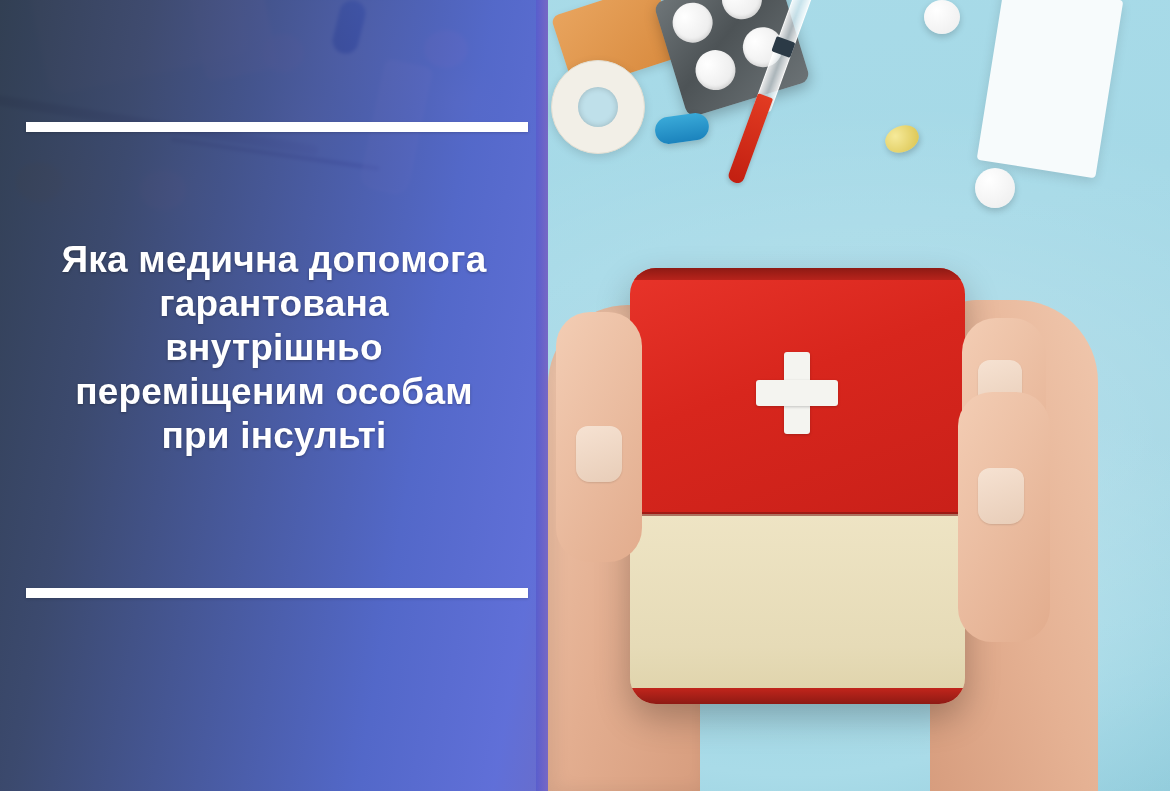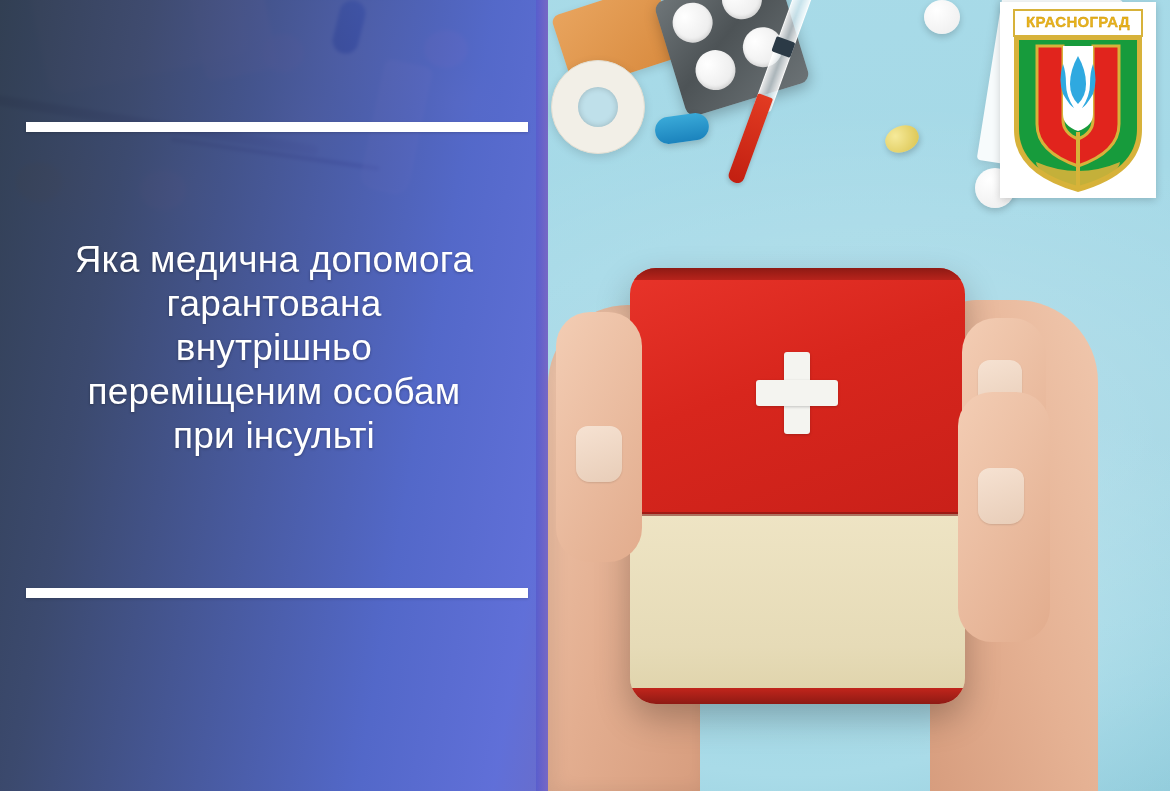--- a/index.html
+++ b/index.html
@@ -214,21 +214,21 @@
     position:absolute;left:26px;width:502px;height:10px;background:#ffffff;
     box-shadow:0 1px 3px rgba(0,0,0,.18);
   }
   .rule-top{top:122px;}
   .rule-bot{top:588px;}
 
   .headline{
     position:absolute;left:14px;top:238px;width:520px;
     text-align:center;color:#ffffff;
     font-family:"Liberation Sans","DejaVu Sans",sans-serif;
-    font-weight:400;font-size:37px;line-height:44px;
+    font-weight:700;font-size:37px;line-height:44px;
     letter-spacing:.2px;
     text-shadow:0 1px 3px rgba(0,0,0,.30);
     white-space:pre-line;
   }
 
   
   .emblem{
     position:absolute;left:1000px;top:2px;width:156px;height:196px;
     background:#ffffff;box-shadow:0 2px 8px rgba(0,0,0,.18);
   }
@@ -307,39 +307,14 @@
 
     <div class="rule rule-top"></div>
     <div class="headline">Яка медична допомога
 гарантована
 внутрішньо
 переміщеним особам
 при інсульті</div>
     <div class="rule rule-bot"></div>
   </div>
 
-  <div class="emblem">
-    <svg viewBox="0 0 156 196" xmlns="http://www.w3.org/2000/svg" aria-hidden="true">
-
-      <rect x="14" y="8" width="128" height="26" fill="#ffffff" stroke="#d7b23a" stroke-width="2"></rect>
-
-      <path d="M14 34 L142 34 L142 128 Q142 172 78 190 Q14 172 14 128 Z" fill="#d7b23a"></path>
-
-      <path d="M19 38 L137 38 L137 127 Q137 168 78 184 Q19 168 19 127 Z" fill="#179b3c"></path>
-
-      <path d="M37 44 L63 44 L63 118 Q63 131 78 137 Q93 131 93 118 L93 44 L119 44 L119 122
-               Q119 150 78 164 Q37 150 37 122 Z" fill="#e1241d" stroke="#d7b23a" stroke-width="3"></path>
-
-      <path d="M63 44 L93 44 L93 112 Q93 124 78 129 Q63 124 63 112 Z" fill="#ffffff"></path>
-
-      <path d="M76 130 L80 130 L80 186 L76 186 Z" fill="#d7b23a"></path>
-
-      <path d="M78 50 Q88 66 88 82 Q88 96 78 106 Q68 96 68 82 Q68 66 78 50 Z" fill="#ffffff"></path>
-      <path d="M78 54 Q86 68 86 82 Q86 94 78 102 Q70 94 70 82 Q70 68 78 54 Z" fill="#2fa9e0"></path>
-      <path d="M63 62 Q58 78 63 92 Q70 104 74 106 Q66 94 66 82 Q66 70 63 62 Z" fill="#2fa9e0"></path>
-      <path d="M93 62 Q98 78 93 92 Q86 104 82 106 Q90 94 90 82 Q90 70 93 62 Z" fill="#2fa9e0"></path>
-
-      <path d="M36 160 Q78 178 120 160 Q120 172 78 188 Q36 172 36 160 Z" fill="#d7b23a" opacity=".9"></path>
-    </svg>
-    <div class="emblem-text">КРАСНОГРАД</div>
-  </div>
 
 </div>
 
 </body></html>

